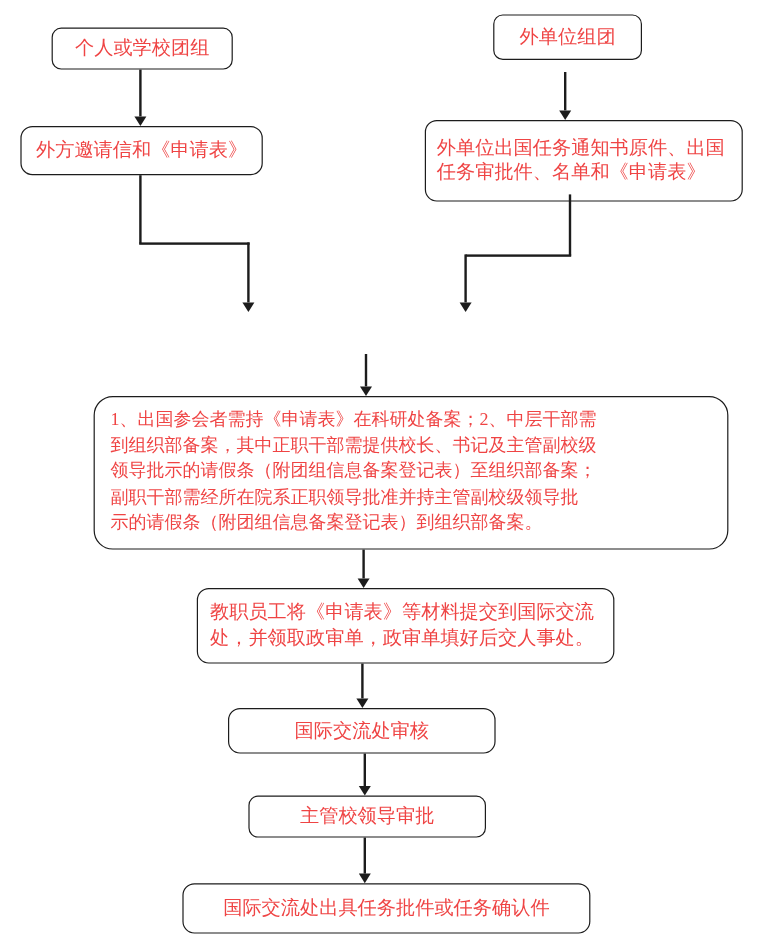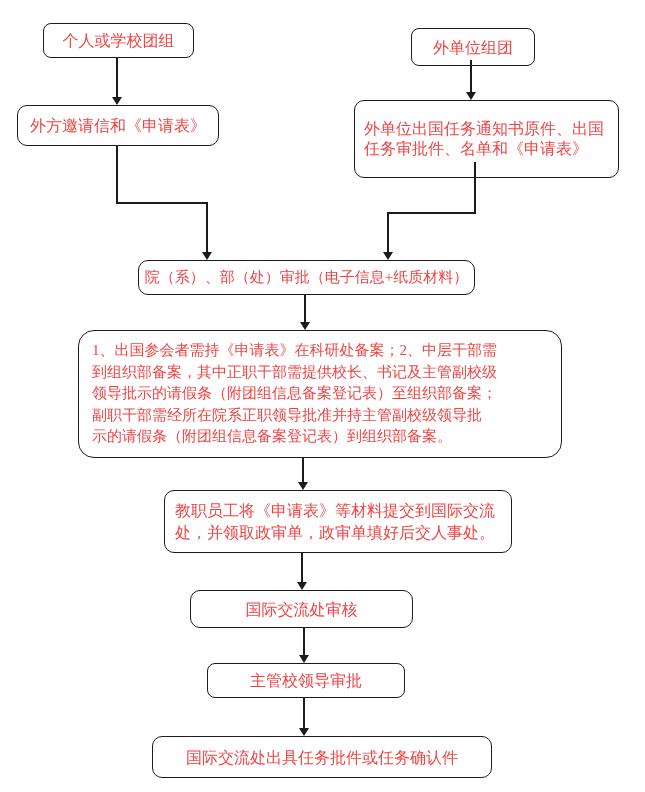--- a/index.html
+++ b/index.html
@@ -44,27 +44,27 @@
     position: absolute;
     width: 0;
     height: 0;
     border-left: 5px solid transparent;
     border-right: 5px solid transparent;
     border-top: 8px solid #1c1c1c;
   }
 
   
   #node-a { left: 43px;  top: 23px;  width: 151px; height: 35px; border-radius: 8px; }
-  #node-b { left: 411px; top: 28px;  width: 124px; height: 38px; border-radius: 8px; }
+  #node-b { left: 411px; top: 12px;  width: 124px; height: 38px; border-radius: 8px; }
   #node-c { left: 17px;  top: 105px; width: 202px; height: 41px; border-radius: 10px; }
-  #node-d { left: 354px; top: 100px; width: 265px; height: 78px; border-radius: 10px;
+  #node-d { left: 354px; top: 100px; width: 265px; height: 68px; border-radius: 10px;
             padding: 0 9px; font-size: 16px; line-height: 20.5px; }
   #node-e { left: 138px; top: 260px; width: 337px; height: 35px; border-radius: 10px;
             font-size: 15px; }
-  #node-f { left: 78px;  top: 330px; width: 484px; height: 128px; border-radius: 16px;
+  #node-f { left: 78px;  top: 330px; width: 529px; height: 128px; border-radius: 16px;
             padding: 0 13px; font-size: 15px; line-height: 21.5px; }
   #node-g { left: 131px; top: 490px; width: 348px; height: 63px; border-radius: 10px;
             padding: 0 10px; font-size: 16px; line-height: 21.5px; margin-left: 33px; }
   #node-h { left: 190px; top: 590px; width: 223px; height: 38px; border-radius: 10px; }
   #node-i { left: 207px; top: 663px; width: 198px; height: 35px; border-radius: 8px; }
   #node-j { left: 152px; top: 736px; width: 340px; height: 42px; border-radius: 10px; }
 
   
   #ln-a1 { left: 116px; top: 58px;  height: 39px; }
   #ar-a1 { left: 112px; top: 97px; }
@@ -104,21 +104,20 @@
 
   <div class="node" id="node-a">个人或学校团组</div>
 
   <div class="node" id="node-b">外单位组团</div>
 
   <div class="node" id="node-c">外方邀请信和《申请表》</div>
 
   <div class="node left" id="node-d">外单位出国任务通知书原件、出国
 任务审批件、名单和《申请表》</div>
 
-  <div class="node" id="node-e">院（系）、部（处）审批（电子信息+纸质材料）</div>
 
   <div class="node left" id="node-f">1、出国参会者需持《申请表》在科研处备案；2、中层干部需
 到组织部备案，其中正职干部需提供校长、书记及主管副校级
 领导批示的请假条（附团组信息备案登记表）至组织部备案；
 副职干部需经所在院系正职领导批准并持主管副校级领导批
 示的请假条（附团组信息备案登记表）到组织部备案。</div>
 
   <div class="node left" id="node-g">教职员工将《申请表》等材料提交到国际交流
 处，并领取政审单，政审单填好后交人事处。</div>
 

